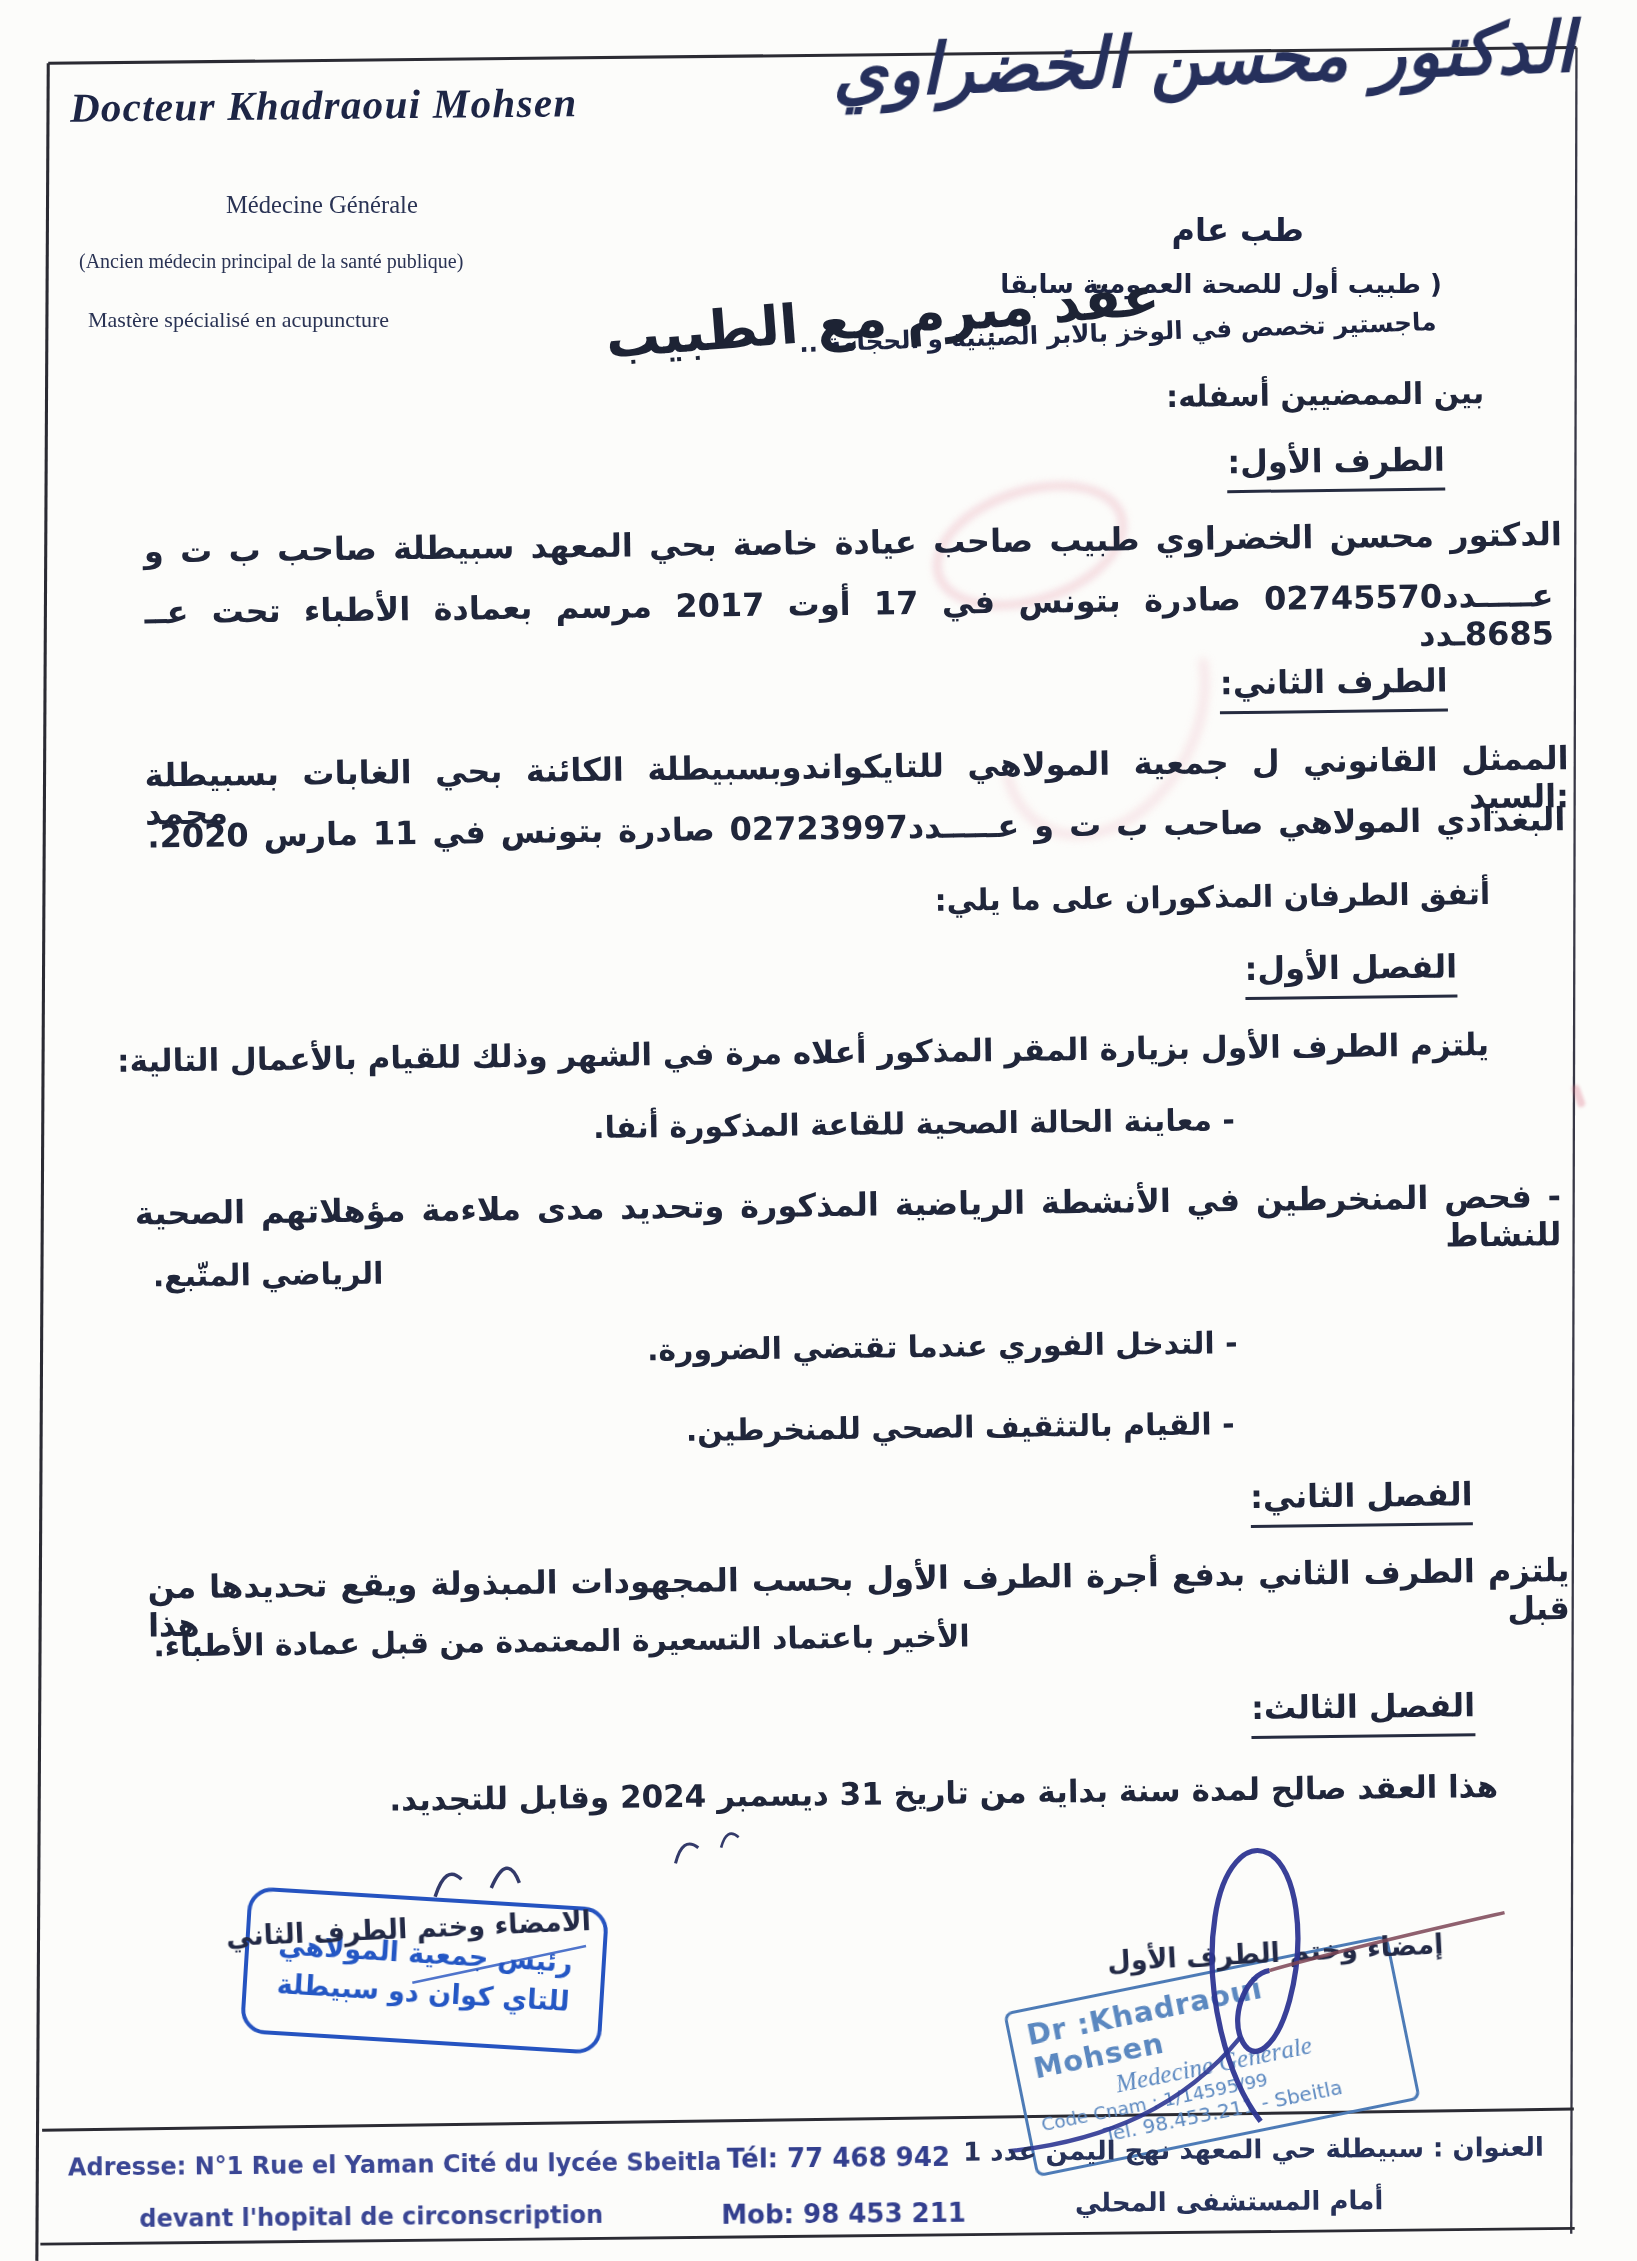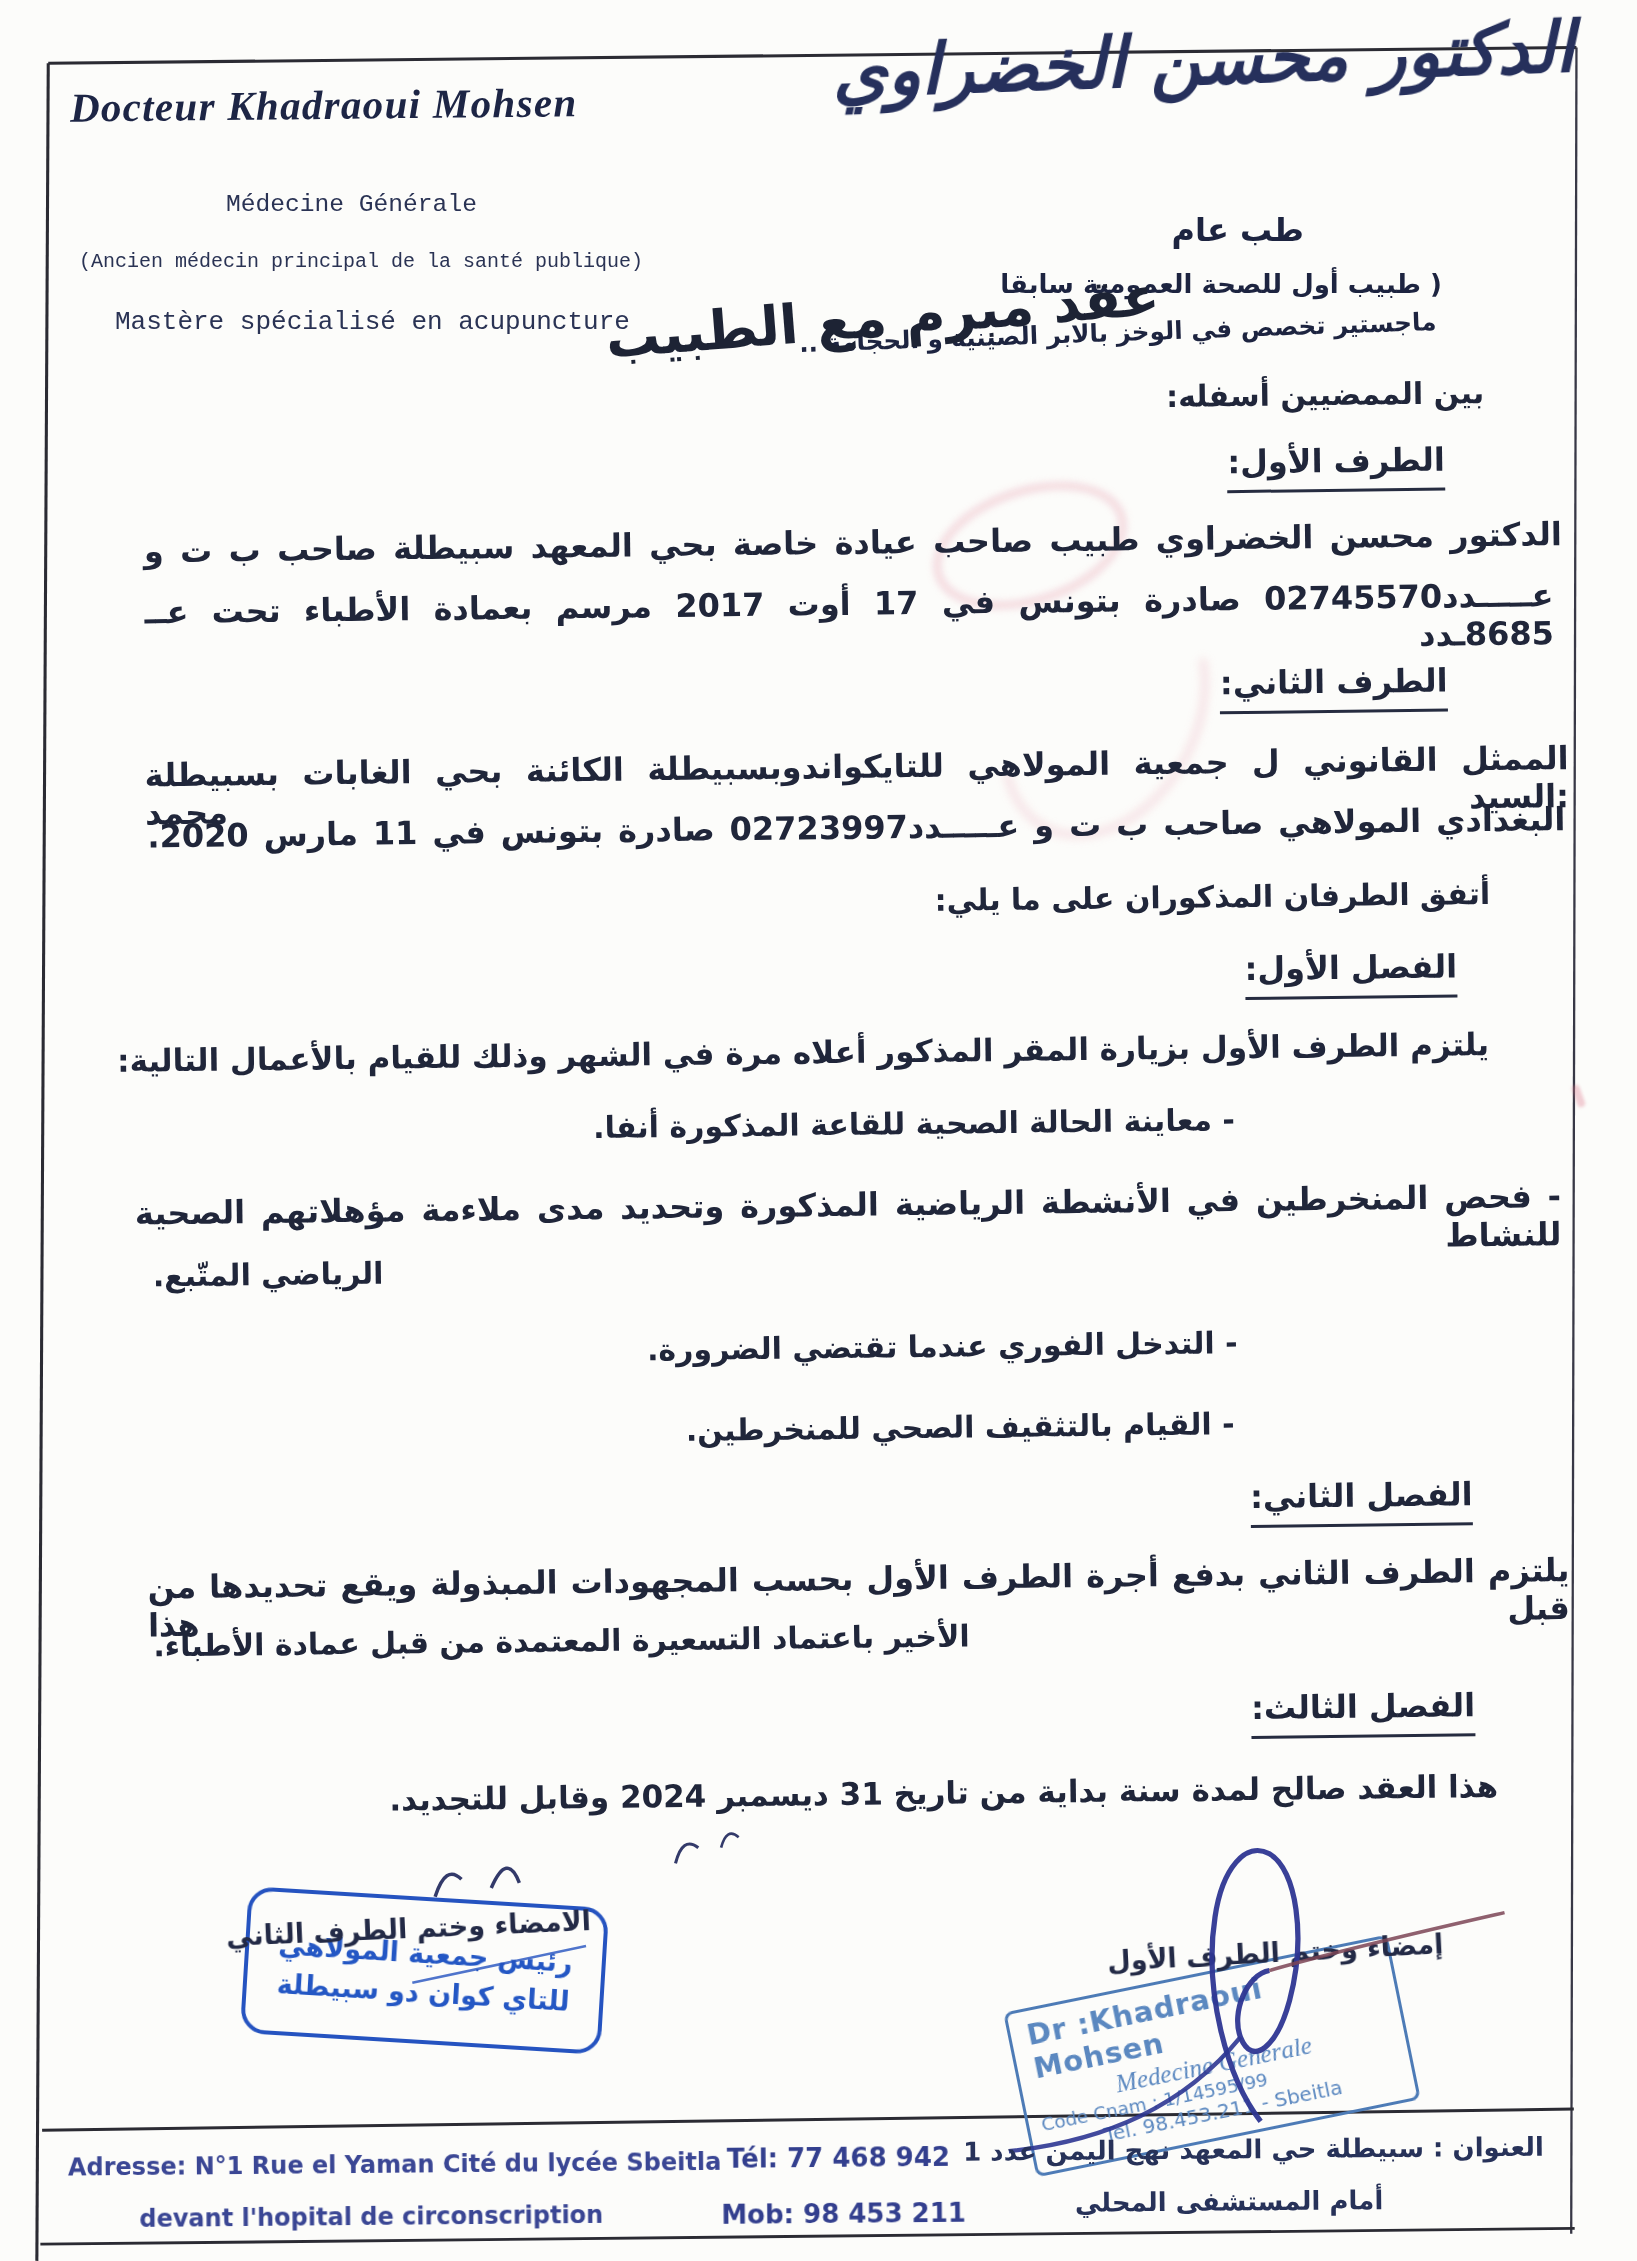--- a/index.html
+++ b/index.html
@@ -9,21 +9,21 @@
     font-family:"DejaVu Sans",sans-serif;color:#232939;
   }
   .abs{position:absolute;}
   .ar{direction:rtl;unicode-bidi:plaintext;}
   .nowrap{white-space:nowrap;}
   
   svg.layer{position:absolute;left:0;top:0;pointer-events:none;}
   
   .fr-name{font-family:"Liberation Serif","DejaVu Serif",serif;font-style:italic;font-weight:bold;
            font-size:41px;letter-spacing:1.3px;color:#1d2545;transform:rotate(-.6deg);}
-  .fr-sub{font-family:Liberation Mono, monospace;color:#2a3354;text-align:right;}
+  .fr-sub{font-family:Liberation Serif, serif;color:#2a3354;text-align:right;}
   .ar-callig{font-size:70px;font-weight:bold;font-style:italic;color:#26305c;
              transform:rotate(-2deg);letter-spacing:-1.8px;filter:blur(0.4px);}
   .ar-h{font-weight:bold;color:#1d2440;}
   
   .doc-title{font-size:54px;font-weight:600;color:#1d2334;transform:rotate(-4.5deg);
              letter-spacing:0.9px;}
   
   .body-skew{position:absolute;left:0;top:0;width:1637px;height:2261px;transform:rotate(-.7deg);
              transform-origin:834px 965px;}
   .line{position:absolute;font-size:30px;color:#20263a;font-weight:600;white-space:nowrap;}
@@ -61,21 +61,21 @@
     <line x1="55" y1="72" x2="1797" y2="54" stroke="#2b2b33" stroke-width="3.5"></line>
     <line x1="55" y1="72" x2="42" y2="2577" stroke="#2b2b33" stroke-width="3.5"></line>
     <line x1="1797" y1="54" x2="1791" y2="2546" stroke="#383846" stroke-width="2.6"></line>
     <line x1="48" y1="2428" x2="1794" y2="2404" stroke="#2b2b33" stroke-width="3.4"></line>
     <line x1="46" y1="2558" x2="1795" y2="2540" stroke="#2b2b33" stroke-width="3.2"></line>
   </svg>
 
   <div class="abs fr-name nowrap" style="left:70px;top:81px;">Docteur Khadraoui Mohsen</div>
   <div class="abs fr-sub nowrap" style="left:226px;top:191px;font-size:24.6px;">Médecine Générale</div>
   <div class="abs fr-sub nowrap" style="left:79px;top:250px;font-size:20px;">(Ancien médecin principal de la santé publique)</div>
-  <div class="abs fr-sub nowrap" style="left:115px;top:307px;font-size:26px;">Mastère spécialisé en acupuncture</div>
+  <div class="abs fr-sub nowrap" style="left:88px;top:307px;font-size:22px;">Mastère spécialisé en acupuncture</div>
 
   <div class="abs ar ar-callig nowrap" style="right:63px;top:19.3px;">الدكتور محسن الخضراوي</div>
   <div class="abs ar ar-h nowrap" style="right:333px;top:211px;font-size:32px;">طب عام</div>
   <div class="abs ar ar-h nowrap" style="right:195px;top:269px;font-size:26px;">( طبيب أول للصحة العمومية سابقا</div>
   <div class="abs ar ar-h nowrap" style="right:200px;top:318px;font-size:24.6px;transform:rotate(-2deg);">ماجستير تخصص في الوخز بالابر الصينية و الحجامة ..</div>
 
   <div class="abs ar doc-title nowrap" style="left:605px;top:286px;">عقد مبرم مع الطبيب</div>
 
   <div class="pink" style="left:930px;top:487px;width:184px;height:101px;border:8.8px solid rgba(222,130,150,.28);transform:rotate(-18deg);filter:blur(3.5px);"></div>
   <div class="pink" style="left:1009px;top:584px;width:175px;height:246px;border:8px solid rgba(222,130,150,.20);border-left-color:transparent;border-top-color:transparent;transform:rotate(28deg);filter:blur(4.4px);"></div>

